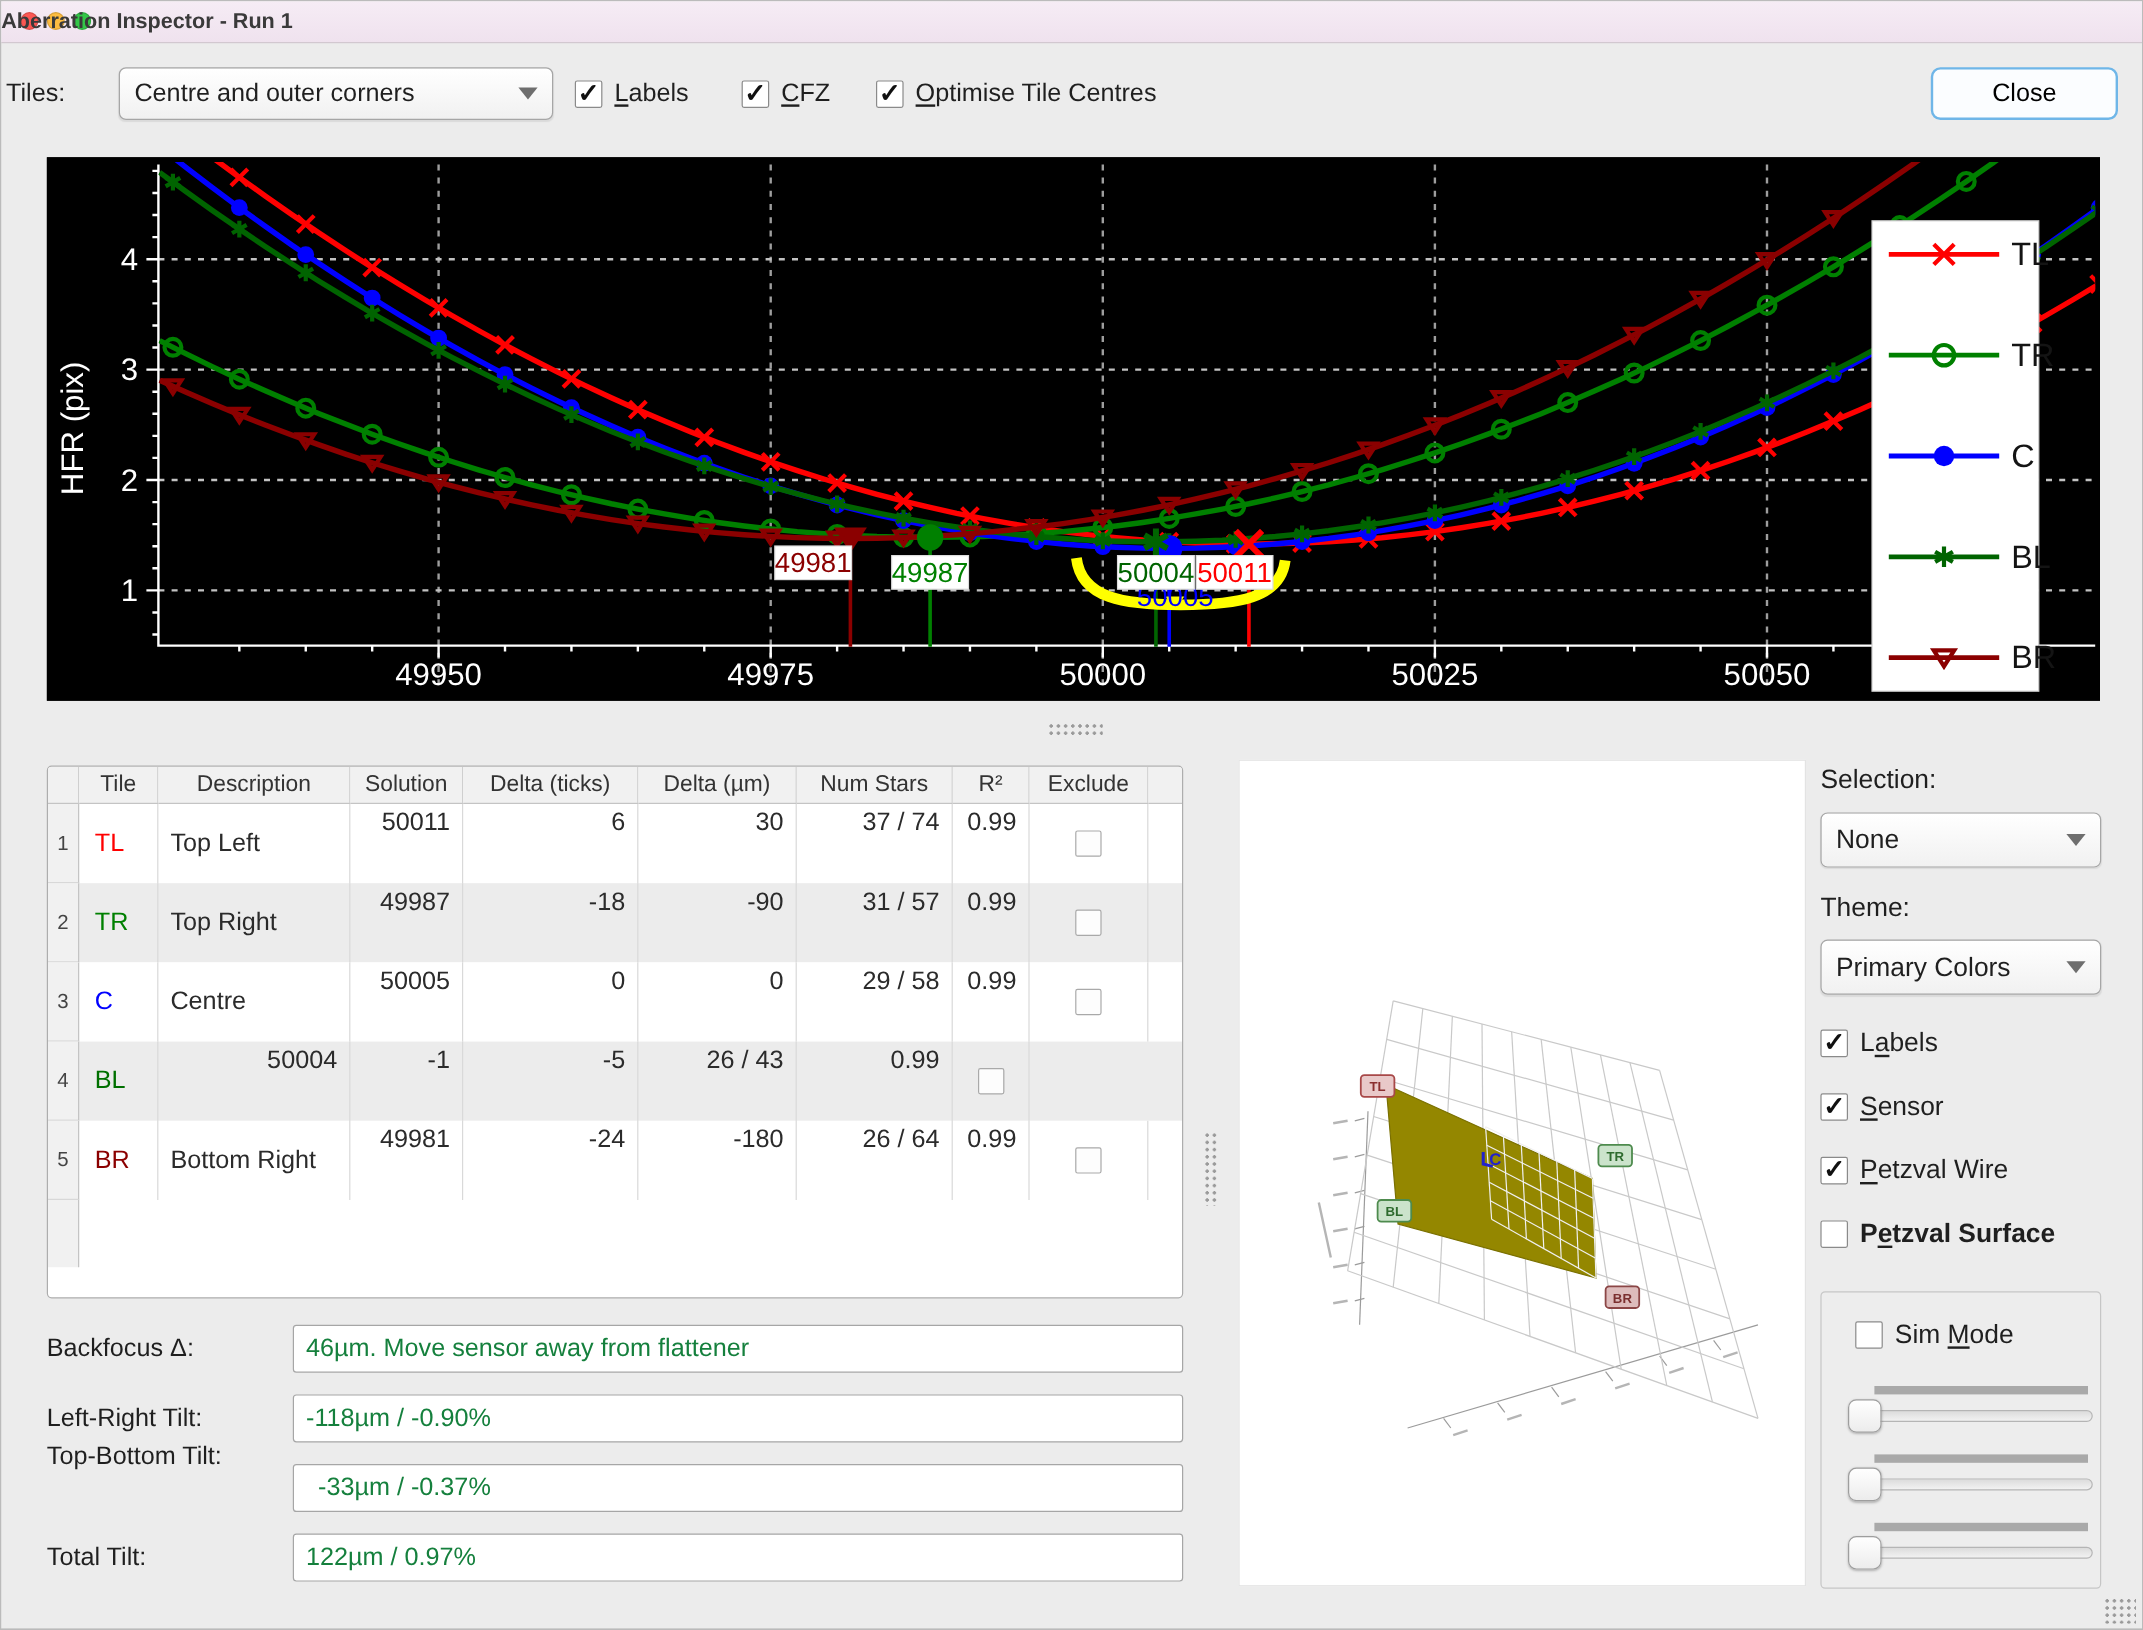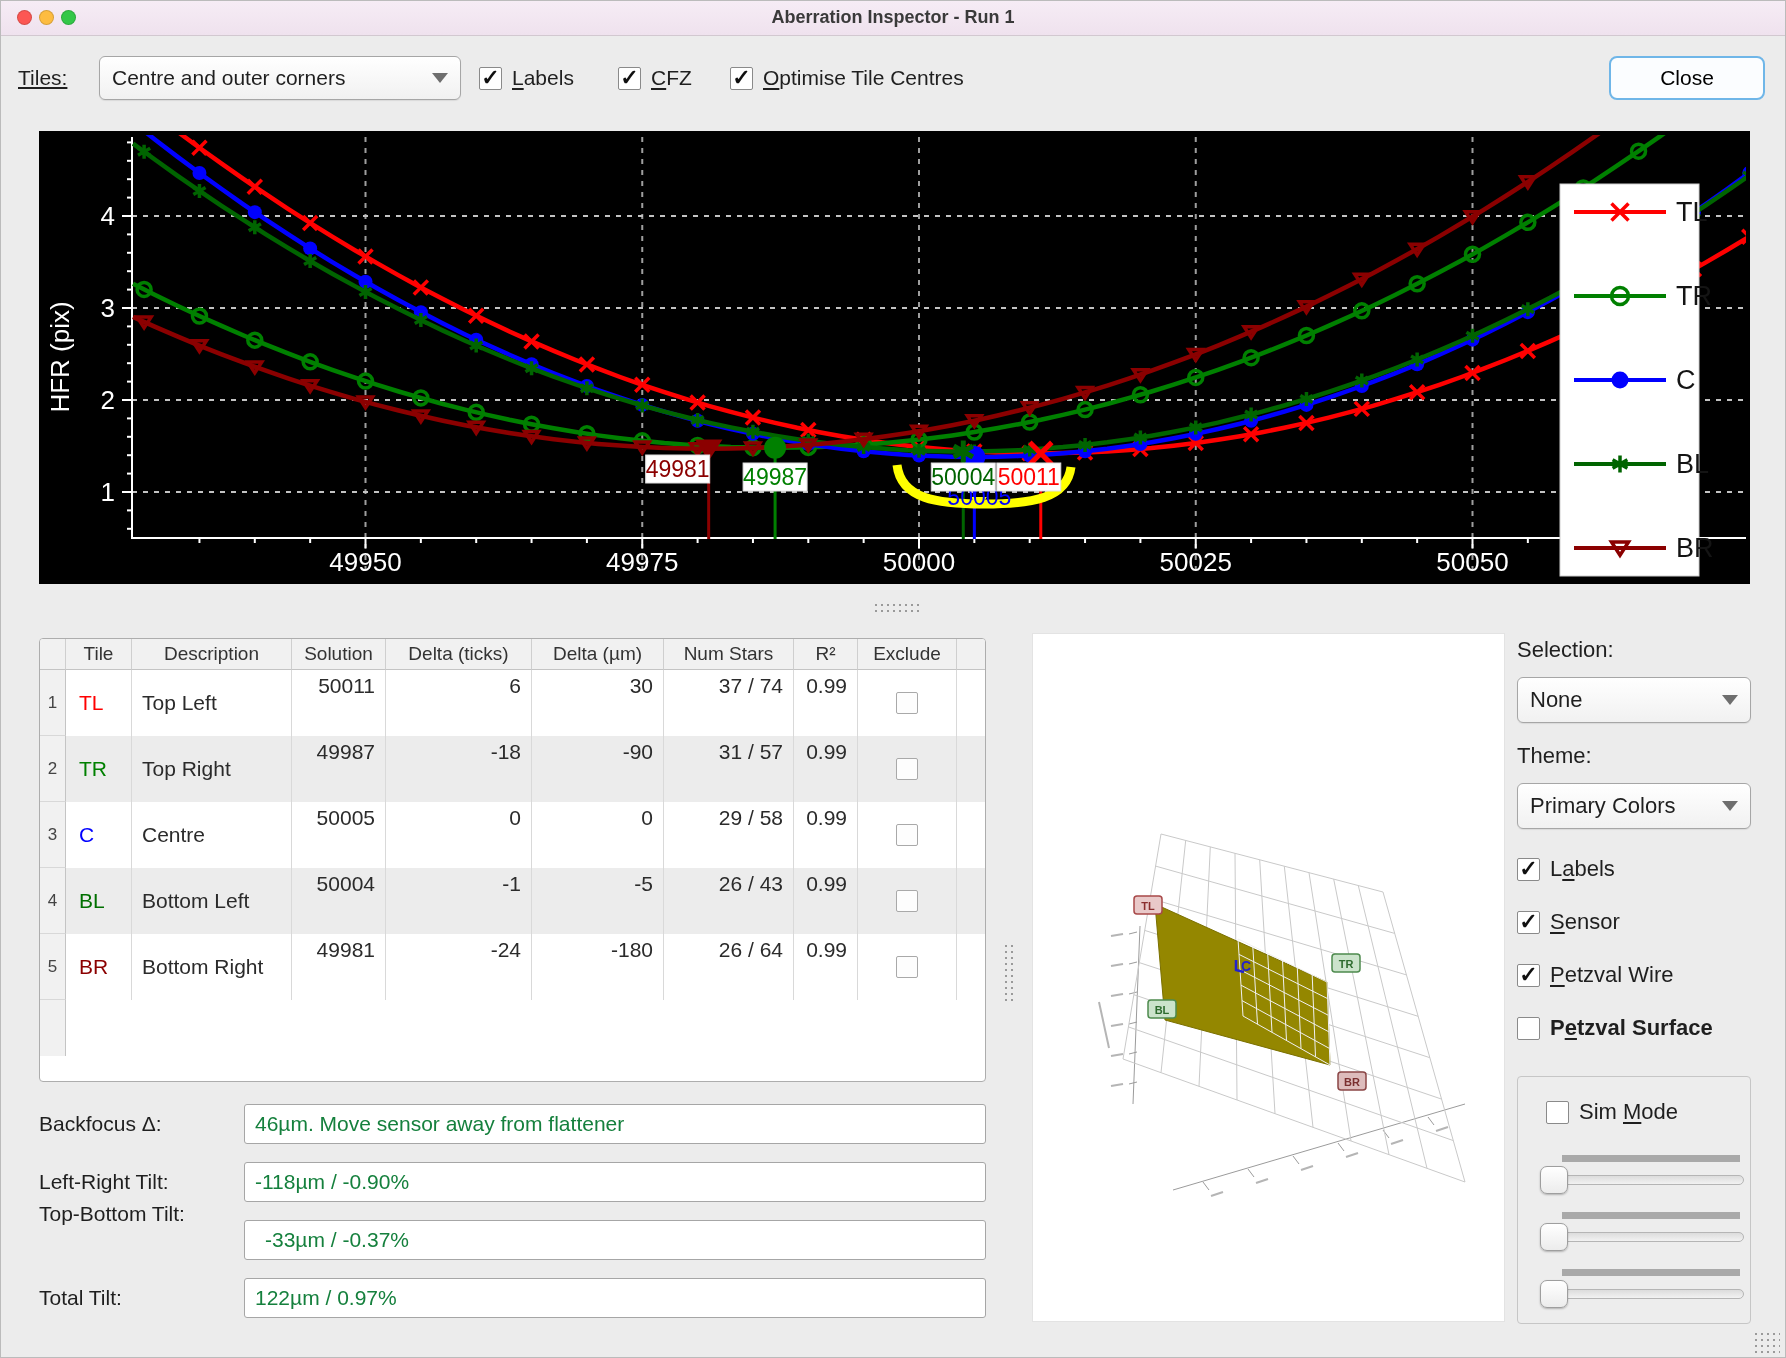--- a/index.html
+++ b/index.html
@@ -1,21 +1,21 @@
 <!DOCTYPE html>
 <html><head>
 <meta charset="utf-8">
 <style>
   html,body{margin:0;padding:0;background:#9a9a9a;}
   .window{position:relative;width:1786px;height:1358px;background:#ECECEC;
     font-family:"Liberation Sans",sans-serif;overflow:hidden;border:1px solid #BBB;box-sizing:border-box;}
   .titlebar{position:absolute;left:0;top:0;width:100%;height:34px;
     background:linear-gradient(#F6ECF5,#EFE2EE);border-bottom:1px solid #D2C8D0;}
   .tl-dot{position:absolute;top:9px;width:15px;height:15px;border-radius:50%;border:1px solid rgba(0,0,0,.15);box-sizing:border-box;}
-  .title{position:absolute;left:0;top:0;width:100%;text-align:center;line-height:33px;
+  .title{position:absolute;left:0;top:0;width:100%;line-height:33px;
     font-size:18px;font-weight:600;color:#3A3A3A;}
   .lbl{position:absolute;font-size:21px;color:#1F1F1F;white-space:nowrap;}
   .dropdown{position:absolute;background:linear-gradient(#FFFFFF,#F1F1F1);border:1px solid #A6A6A6;
     border-radius:6px;display:flex;align-items:center;justify-content:space-between;
     padding:0 12px;font-size:21px;color:#1F1F1F;box-sizing:border-box;box-shadow:0 1px 1px rgba(0,0,0,.08);}
   .chev{width:0;height:0;border-left:8px solid transparent;border-right:8px solid transparent;
     border-top:10px solid #6E6E6E;margin-left:10px;flex:0 0 auto;}
   .cb{position:absolute;display:flex;align-items:center;gap:10px;font-size:21px;color:#1F1F1F;white-space:nowrap;}
   .cb .box{width:21px;height:21px;background:#FFF;border:1px solid #8A8A8A;border-radius:2px;
     display:flex;align-items:center;justify-content:center;font-size:22px;font-weight:bold;color:#101010;line-height:1;}
@@ -66,21 +66,21 @@
 
   <div class="titlebar">
     <div id="traffic">
         <span class="tl-dot" style="left:16px;background:#FC5753;"></span>
         <span class="tl-dot" style="left:38px;background:#FDBC40;"></span>
         <span class="tl-dot" style="left:60px;background:#33C748;"></span>
       </div>
     <div class="title">Aberration Inspector - Run 1</div>
   </div>
 
-  <div class="lbl" style="left:17px;top:55px;line-height:44px;text-decoration:underline;">Tiles:</div>
+  <div class="lbl" style="left:4px;top:55px;line-height:44px;">Tiles:</div>
   <div class="dropdown" style="left:98px;top:55px;width:362px;height:44px;">
     <span>Centre and outer corners</span>
     <span class="chev"></span>
   </div>
   <div id="tb-checks">
       <div class="cb" style="left:478px;top:55px;height:44px;">
     <span class="box">✓</span>
     <span><u>L</u>abels</span>
       </div>
       <div class="cb" style="left:617px;top:55px;height:44px;">
@@ -417,21 +417,20 @@
     <div class="cell c-num">29 / 58</div>
     <div class="cell c-num">0.99</div>
     <div class="cell c-chk">
       <span class="chkbox"></span>
           </div>
     <div class="cell" style="border-right:none;"></div>
         </div>
         <div class="trow drow row-even">
     <div class="gut">4</div>
     <div class="cell c-tile" style="color:#007000;">BL</div>
-    <div class="cell c-desc">Bottom Left</div>
     <div class="cell c-num">50004</div>
     <div class="cell c-num">-1</div>
     <div class="cell c-num">-5</div>
     <div class="cell c-num">26 / 43</div>
     <div class="cell c-num">0.99</div>
     <div class="cell c-chk">
       <span class="chkbox"></span>
           </div>
     <div class="cell" style="border-right:none;"></div>
         </div>

